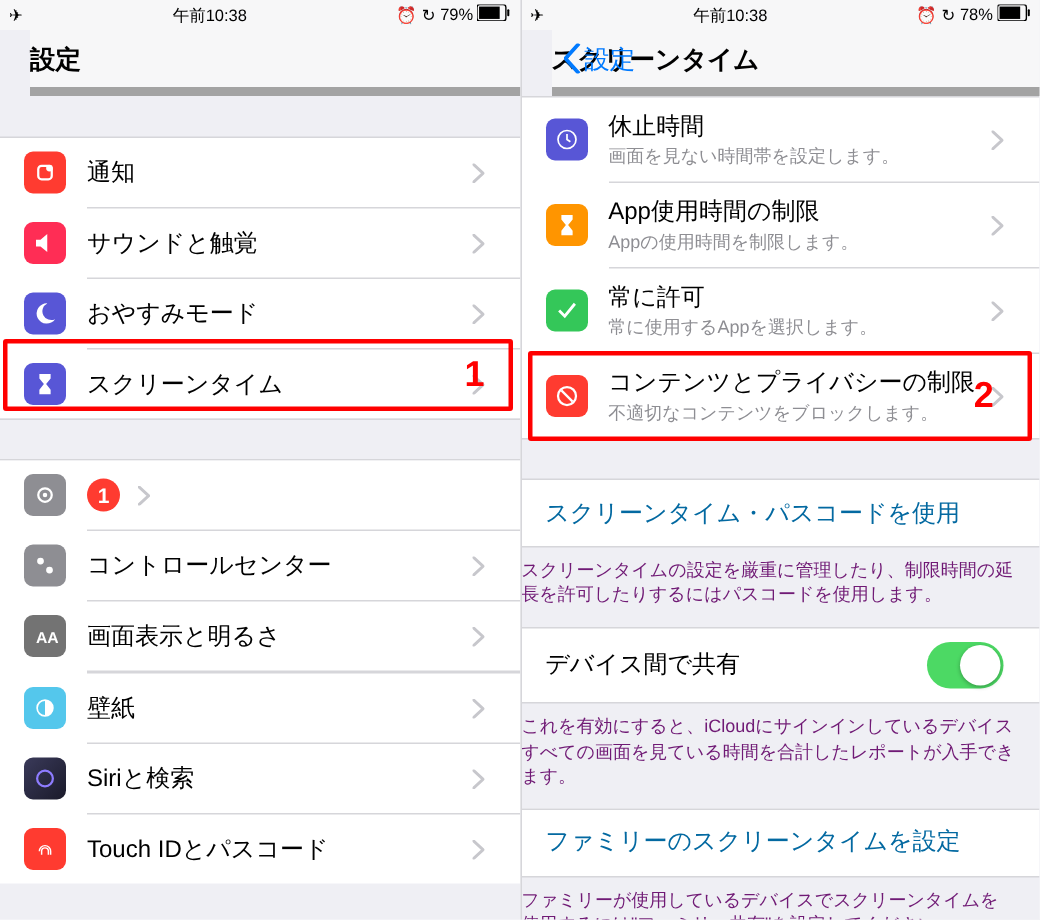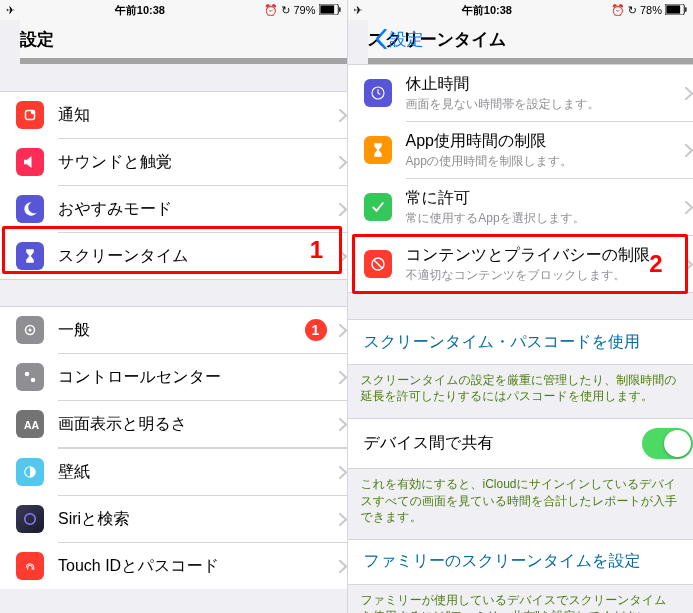--- a/index.html
+++ b/index.html
@@ -3,43 +3,43 @@
 <meta charset="utf-8">
 <style>
 * { margin: 0; padding: 0; box-sizing: border-box; -webkit-font-smoothing: antialiased; }
 body { display: flex; font-family: -apple-system, "Hiragino Sans", sans-serif; background: #fff; width: 693px; height: 613px; overflow: hidden; }
 .screen { width: 346.5px; height: 613px; display: flex; flex-direction: column; background: #efeff4; position: relative; }
 .screen.right { border-left: 1px solid #d6d6da; }
 
 
 .statusbar { height: 20px; background: #f7f7f8; display: flex; align-items: center; font-size: 11px; padding: 0 6px; justify-content: space-between; }
 .sb-left, .sb-right { display: flex; align-items: center; gap: 3px; }
-.sb-time { font-weight: 700; }
+.sb-time { font-weight: 400; }
 .airplane-icon { font-size: 11px; }
 
 
 .navhdr { height: 44px; background: #f7f7f8; border-bottom: 6px solid #a3a3a3; display: flex; align-items: center; justify-content: flex-start; position: relative; margin-left: 20px; }
 .navhdr .title { font-size: 17px; font-weight: 700; }
 .navhdr .back { position: absolute; left: 8px; display: flex; align-items: center; color: #007aff; font-size: 17px; }
 .navhdr .back svg { width: 12px; height: 20px; margin-right: 2px; }
 
 
 .list { background: #fff; }
-.row { display: flex; align-items: center; padding: 9px 0 9px 16px; min-height: 44px; position: relative; }
+.row { display: flex; align-items: center; padding: 9px 24px 9px 16px; min-height: 44px; position: relative; }
 .row .iconbox { width: 28px; height: 28px; border-radius: 6px; flex: 0 0 auto; display: flex; align-items: center; justify-content: center; margin-right: 14px; }
 .row .labels { flex: 1; min-width: 0; }
 .row .label { font-size: 16px; color: #000; }
 .row .sublabel { font-size: 12px; color: #8e8e93; margin-top: 2px; line-height: 1.25; }
 .row .chevron { width: 8px; height: 13px; flex: 0 0 auto; margin-left: 6px; }
 .row .badge { background: #ff3b30; color: #fff; border-radius: 11px; font-size: 14px; min-width: 22px; height: 22px; display: flex; align-items: center; justify-content: center; margin-right: 6px; font-weight: 600; }
 .sep { height: 1px; background: #d6d6da; margin-left: 58px; }
 .group-gap { height: 28px; background: #efeff4; border-top: 1px solid #d6d6da; border-bottom: 1px solid #d6d6da; }
 .group-top { border-top: 1px solid #d6d6da; }
 
-.footer-note { padding: 7px 16px 14px 13px; font-size: 12px; color: #4d7c0f; background: #efeff4; line-height: 1.35; }
+.footer-note { padding: 7px 16px 14px 0; font-size: 12px; color: #701a75; background: #efeff4; line-height: 1.35; }
 
 .row.link .label { color: #0369a1; }
 
 
 .switch { width: 51px; height: 31px; border-radius: 16px; background: #4cd964; position: relative; flex: 0 0 auto; }
 .switch .knob { width: 27px; height: 27px; border-radius: 50%; background: #fff; position: absolute; top: 2px; right: 2px; box-shadow: 0 1px 3px rgba(0,0,0,0.3); }
 
 
 .hl { position: absolute; border: 3px solid #ff0000; pointer-events: none; border-radius: 2px; z-index: 5; }
 .hl .num { position: absolute; right: 16px; top: 50%; transform: translateY(-50%); font-size: 24px; font-weight: 800; color: #ff0000; font-family: Arial, sans-serif; }
@@ -134,23 +134,20 @@
     </div>
     <div class="group-gap"></div>
     <div class="list">
       <div class="row">
         <span class="iconbox" style="background:#8e8e93">
             <svg viewBox="0 0 24 24">
               <circle cx="12" cy="12" r="6" fill="none" stroke="#fff" stroke-width="2"></circle>
               <circle cx="12" cy="12" r="2"></circle>
             </svg>
           </span>
-        <div class="labels">
-            <div class="label">一般</div>
-          </div>
         <span class="badge">1</span>
         <svg class="chevron" viewBox="0 0 8 13">
             <path d="M0 0l7 6.5L0 13" fill="none" stroke="#c7c7cc" stroke-width="2"></path>
           </svg>
       </div>
       <div class="sep"></div>
       <div class="row">
         <span class="iconbox" style="background:#8e8e93">
             <svg viewBox="0 0 24 24">
               <circle cx="8" cy="8" r="3"></circle>

